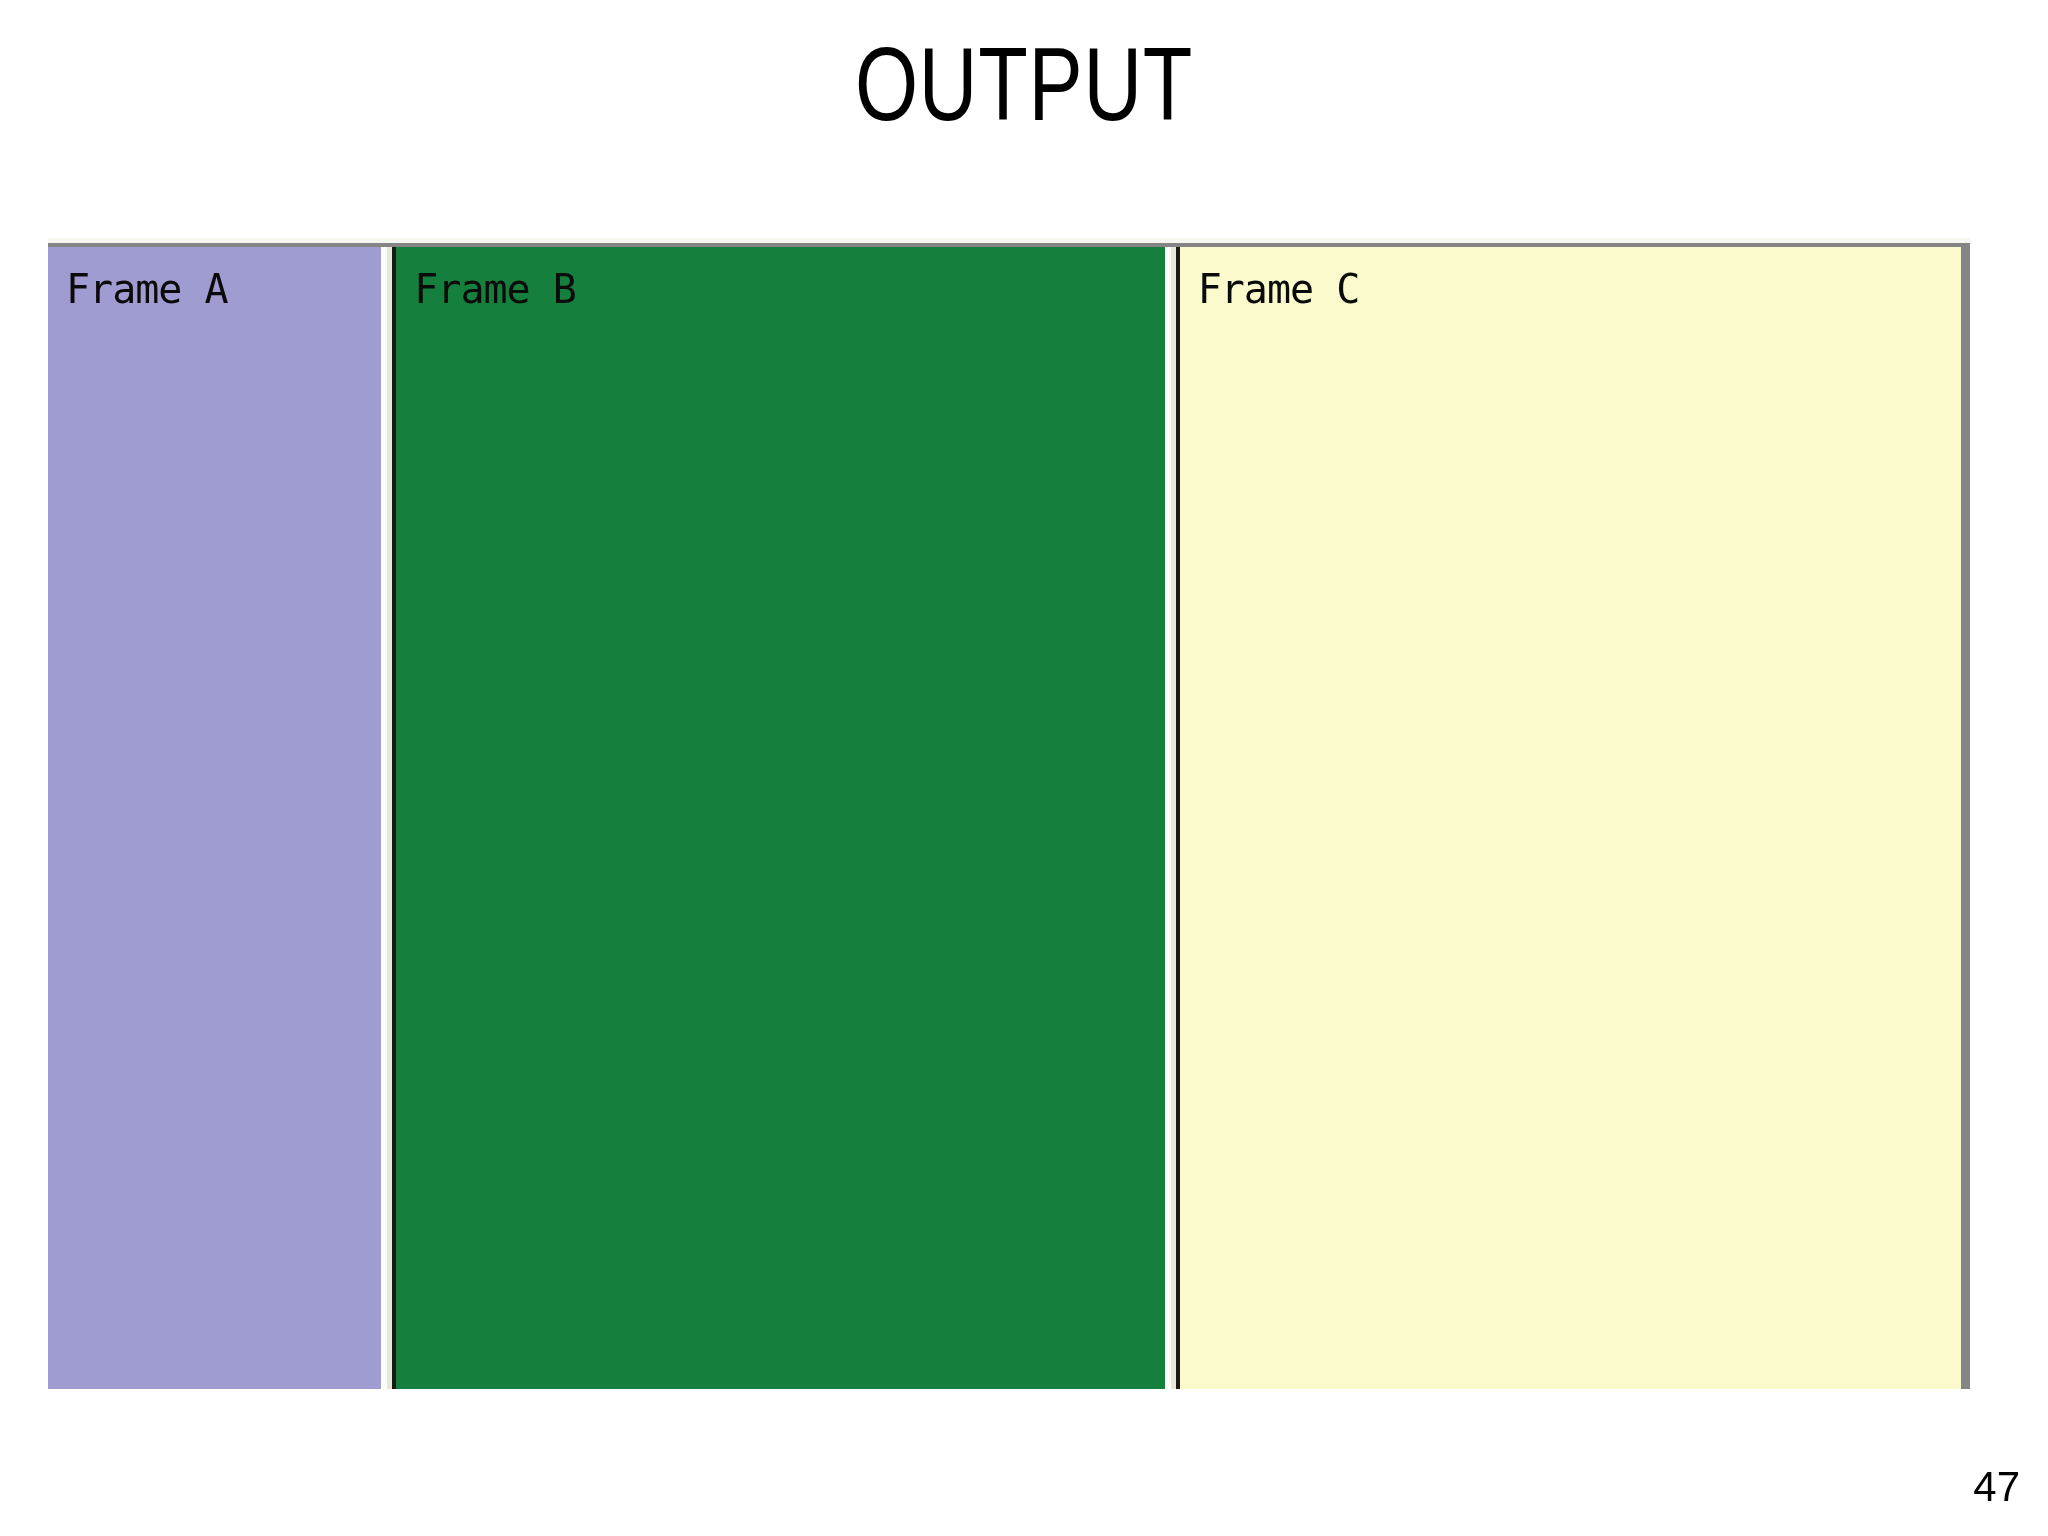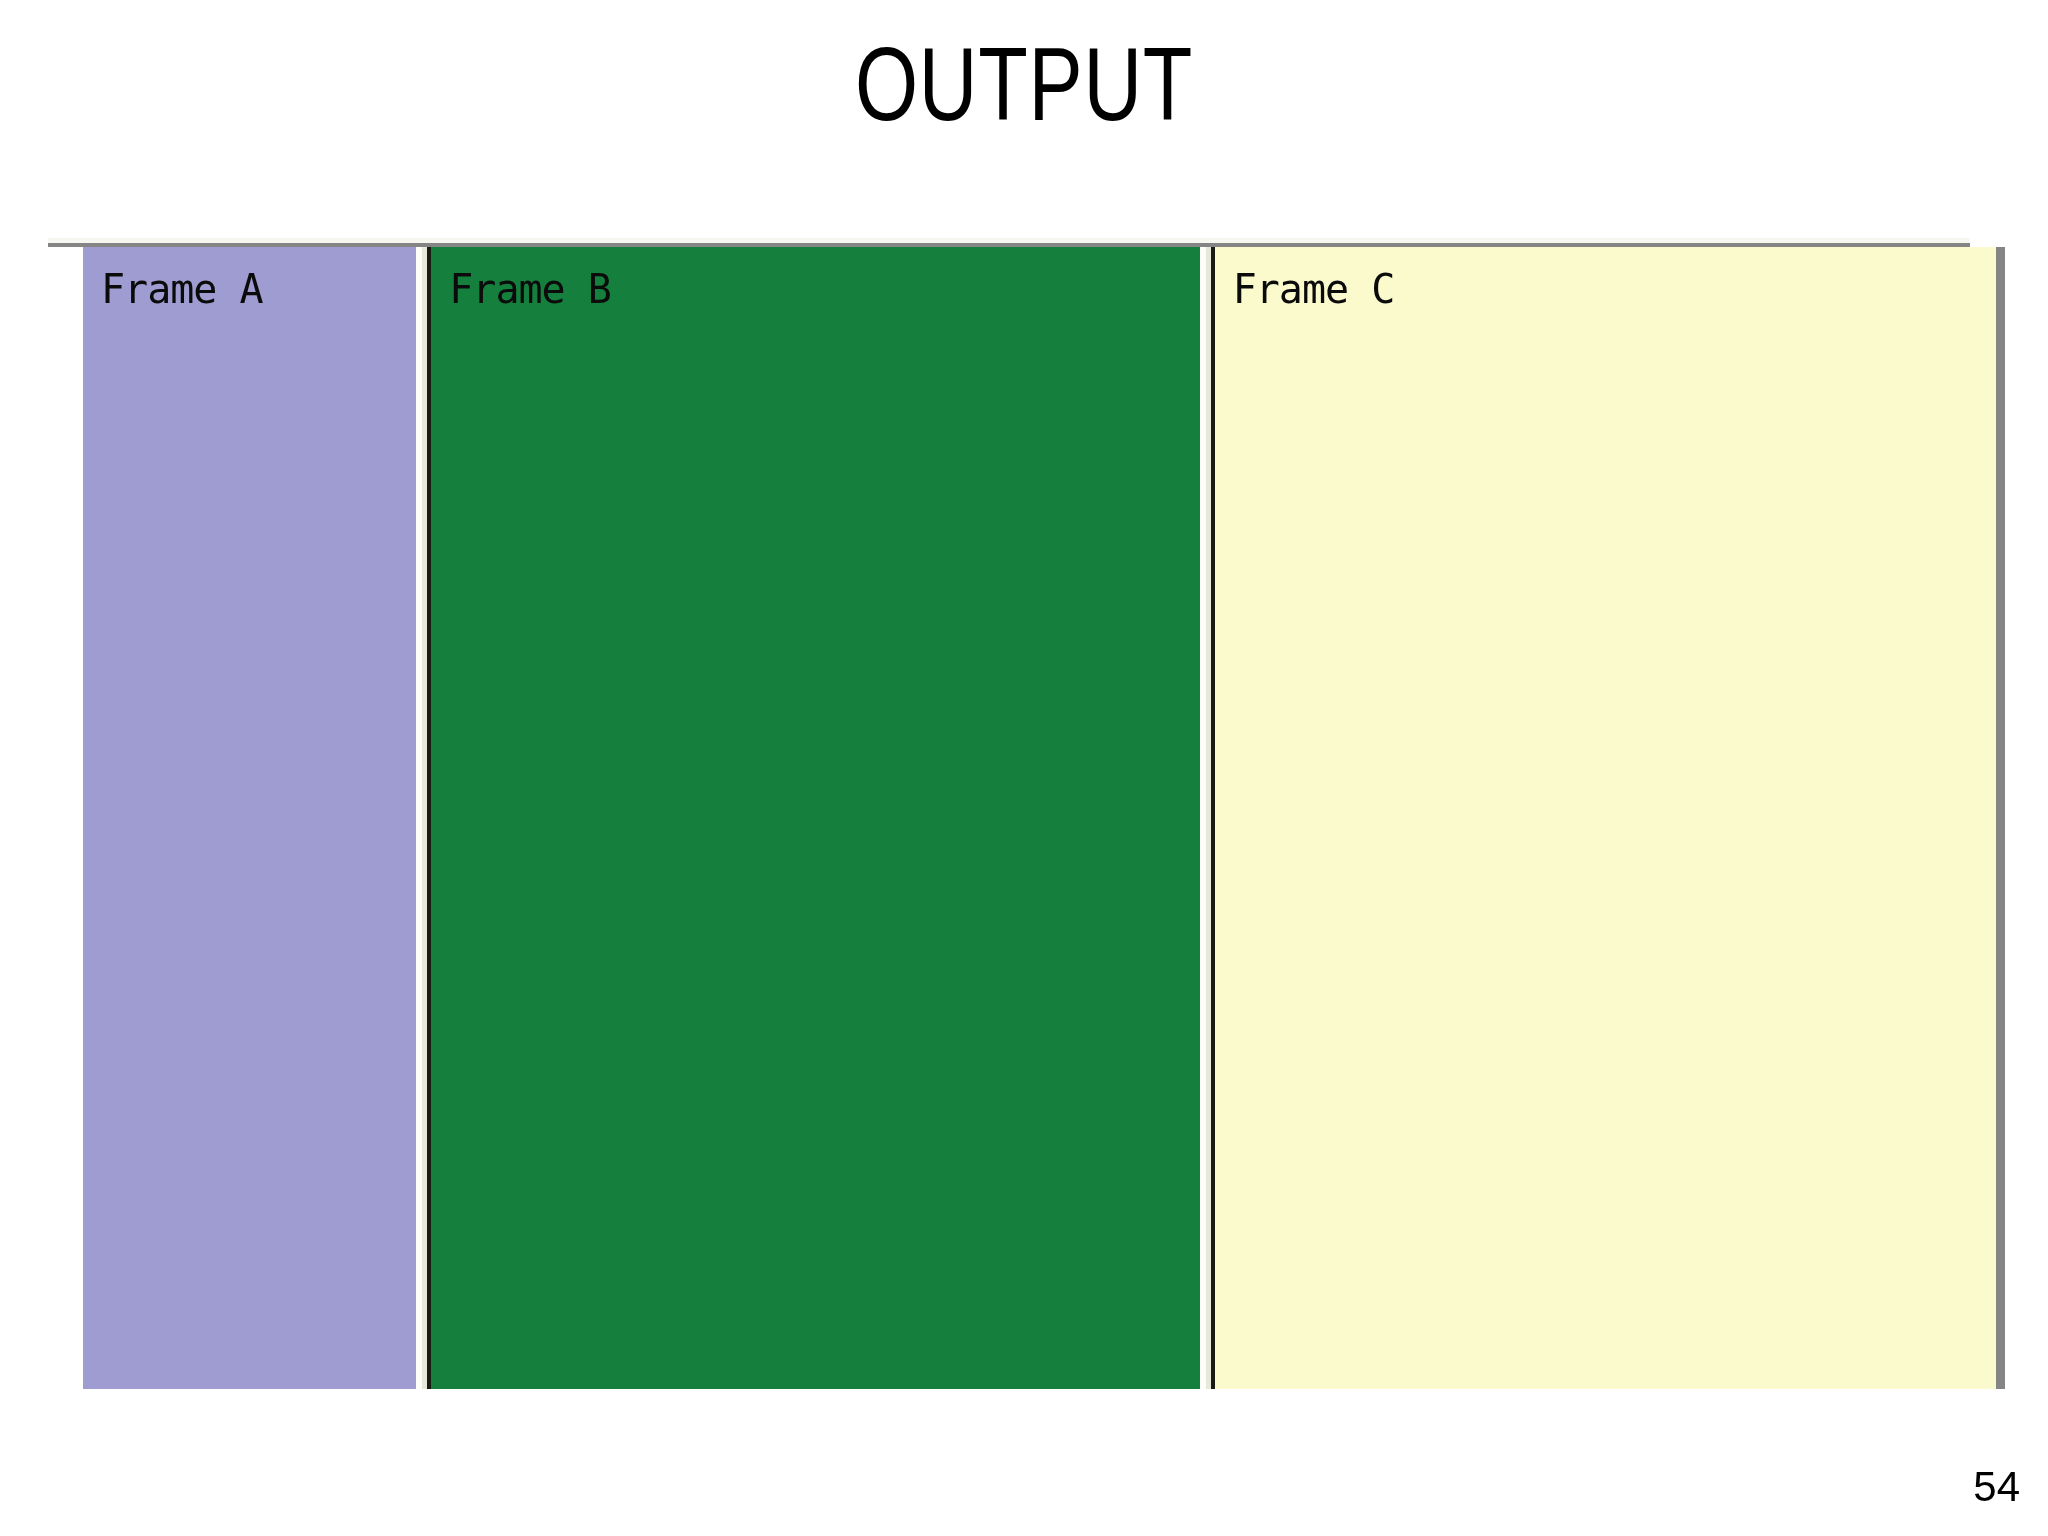--- a/index.html
+++ b/index.html
@@ -64,21 +64,20 @@
 
   
   #frames-row {
     position: absolute;
     left: 0;
     top: 4px;
     height: 1142px;
     width: 100%;
     display: flex;
     align-items: center;
-    margin-left: 35px;
   }
 
   .frame-pane {
     position: relative;
     height: 100%;
     box-sizing: border-box;
     overflow: hidden;
   }
 
   .frame-label {
@@ -157,13 +156,13 @@
       <div class="splitter-line"></div>
     </div>
 
     <div class="frame-pane" id="frame-c">
       <div class="frame-label">Frame C</div>
     </div>
 
   </div>
 </div>
 
-<div id="page-number">54</div>
+<div id="page-number">47</div>
 
 </body></html>

